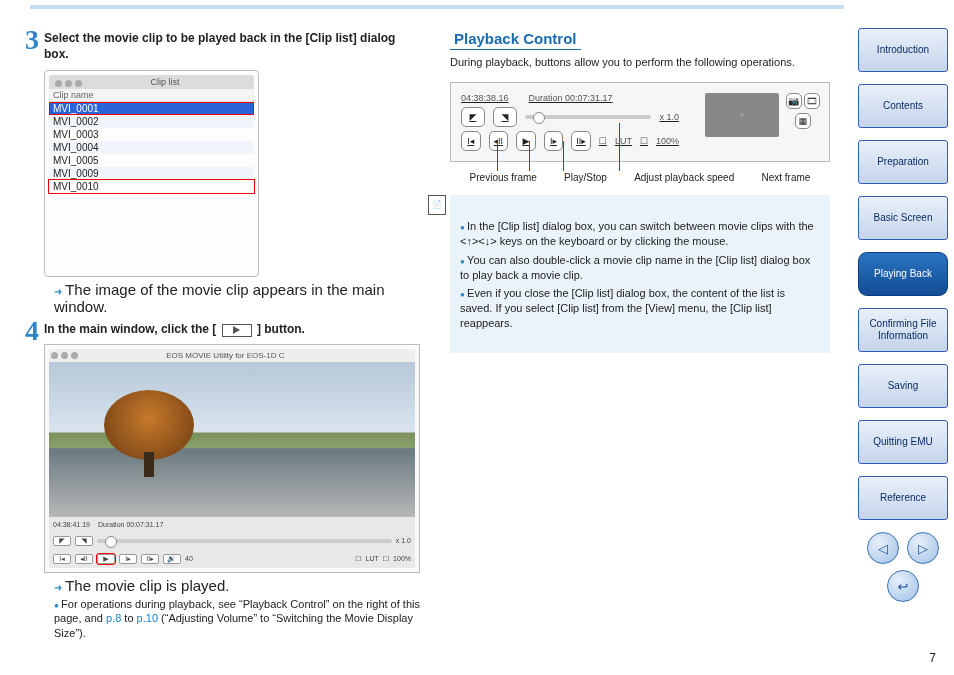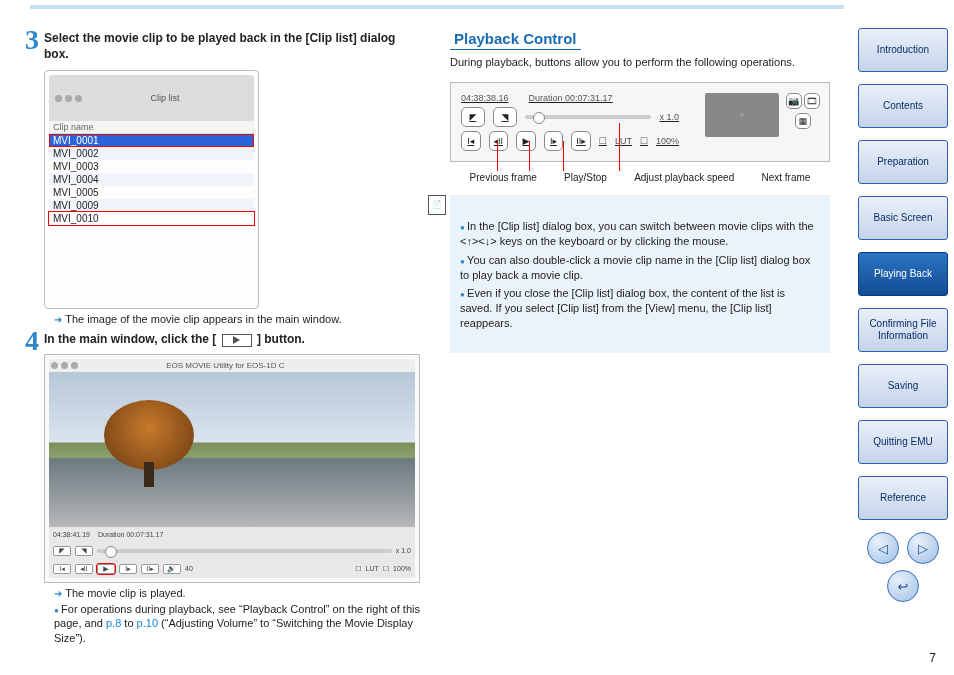--- a/index.html
+++ b/index.html
@@ -46,46 +46,46 @@
     width: 205px;
     border: 1px solid #bbb;
     border-radius: 4px;
     background: #fdfdfd;
     padding: 4px;
     font-size: 10px;
   }
   .cliplist-titlebar {
     background: #dcdcdc;
     border-radius: 3px 3px 0 0;
-    padding: 18px 6px;
+    padding: 2px 6px;
     font-size: 9px;
     color: #555;
     display: flex;
     gap: 0;
-    align-items: center;
+    align-items: flex-end;
   }
   .titlebar-dots { display: inline-flex; gap: 3px; }
   .titlebar-dots span { width: 7px; height: 7px; border-radius: 50%; background: #aaa; display: inline-block; }
   .cliplist-header { font-size: 9px; padding: 1px 4px; color: #666; background: #f4f4f4; }
   .cliplist-rows { border-top: 1px solid #ddd; min-height: 170px; }
   .clip-row {
     padding: 1px 4px;
     font-family: Liberation Sans, sans-serif;
     font-size: 10px;
   }
   .clip-row.selected {
     background: #2a64d8;
     color: #fff;
     outline: 1.5px solid #e00;
     outline-offset: -1px;
   }
   .clip-row:nth-child(even):not(.selected) { background: #f1f5fb; }
   .red-frame { outline: 1.5px solid #e00; }
 
-  .arrow-note { margin: 4px 0 2px 24px; font-size: 11px; }
+  .arrow-note { margin: 4px 0 2px 24px; font-size: 15px; }
   .arrow-note::before { content: "➜ "; color: #2e87c8; font-size: 10px; }
   .bullet-note { margin: 3px 0 2px 24px; font-size: 11px; line-height: 1.35; }
   .bullet-note::before { content: "● "; color: #2e87c8; font-size: 8px; }
   .note-box .bullet-note { margin-left: 0px; margin-top: 4px; font-size: 11px; }
 
   .link { color: #1684d5; }
 
   .player-box {
     margin: 6px 0 4px 14px;
     border: 1px solid #bbb;
@@ -199,20 +199,21 @@
     text-align: center;
     display: flex; align-items: center; justify-content: center;
     margin-bottom: 12px;
     line-height: 1.2;
     padding: 4px 2px;
   }
   .nav-btn.active {
     background: linear-gradient(#2a74c2, #134c95);
     color: #fff;
     border-color: #0a3b7d;
+    border-radius: 9px;
   }
   .nav-arrows {
     display: flex; gap: 8px; justify-content: center; margin-top: 6px;
   }
   .round-btn {
     width: 30px; height: 30px; border-radius: 50%;
     background: radial-gradient(circle at 35% 30%, #e8f1fb, #9fc0e6);
     border: 1px solid #3a72b8;
     display: inline-flex; align-items: center; justify-content: center;
     color: #1a4c93; font-size: 13px;

